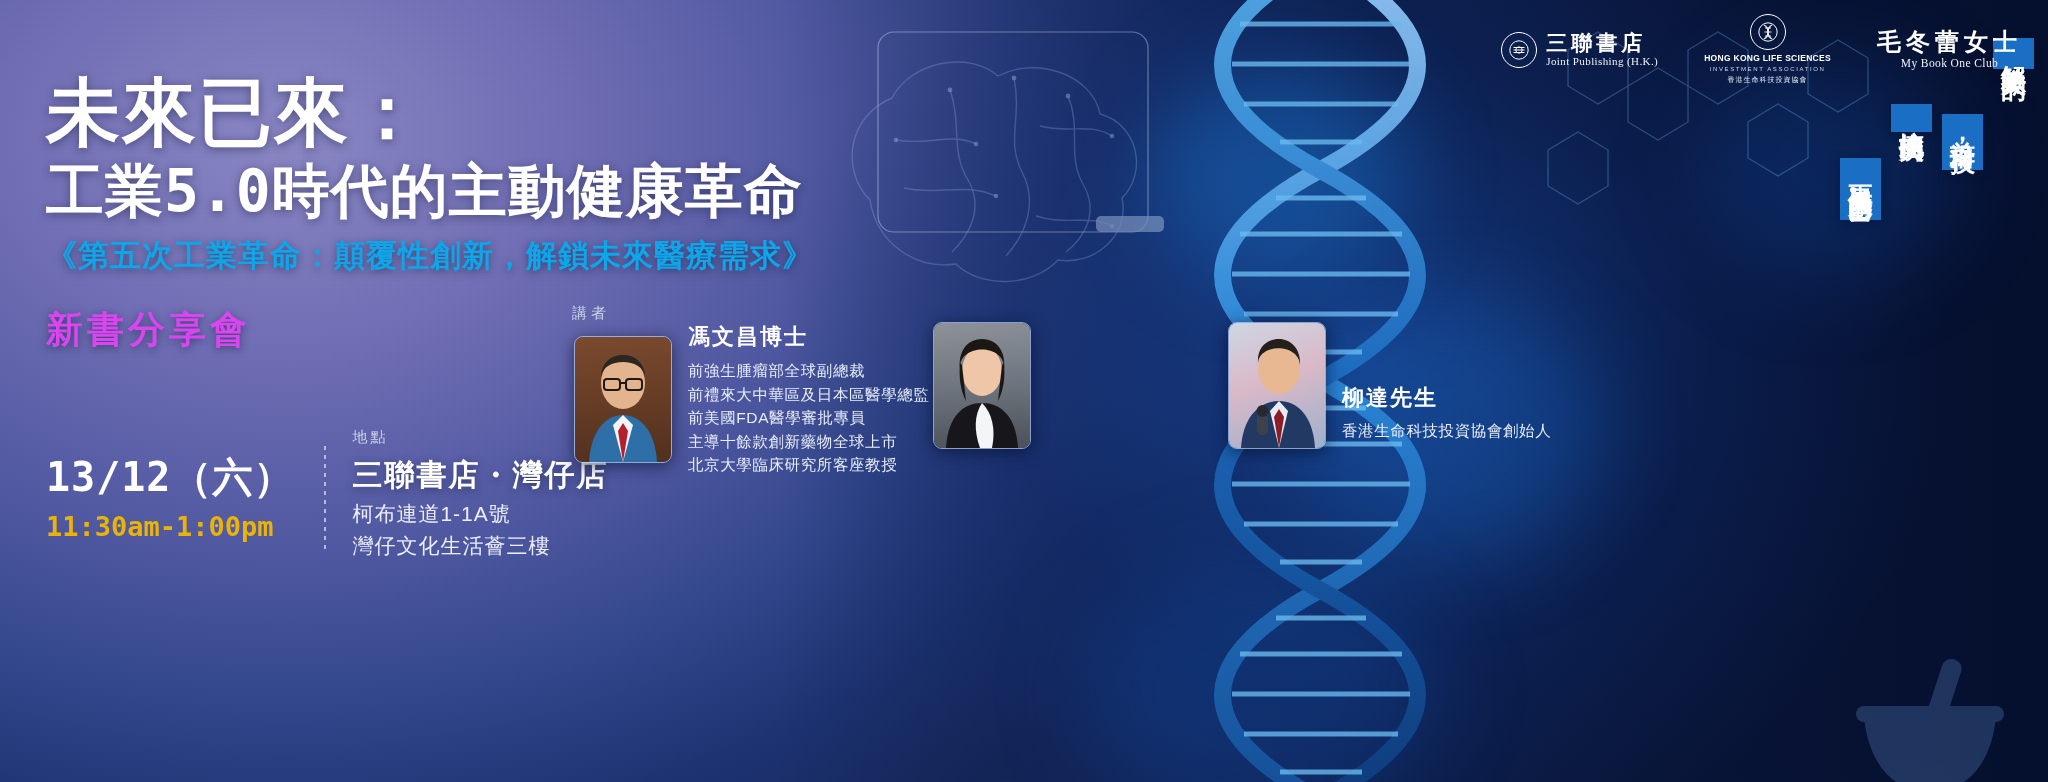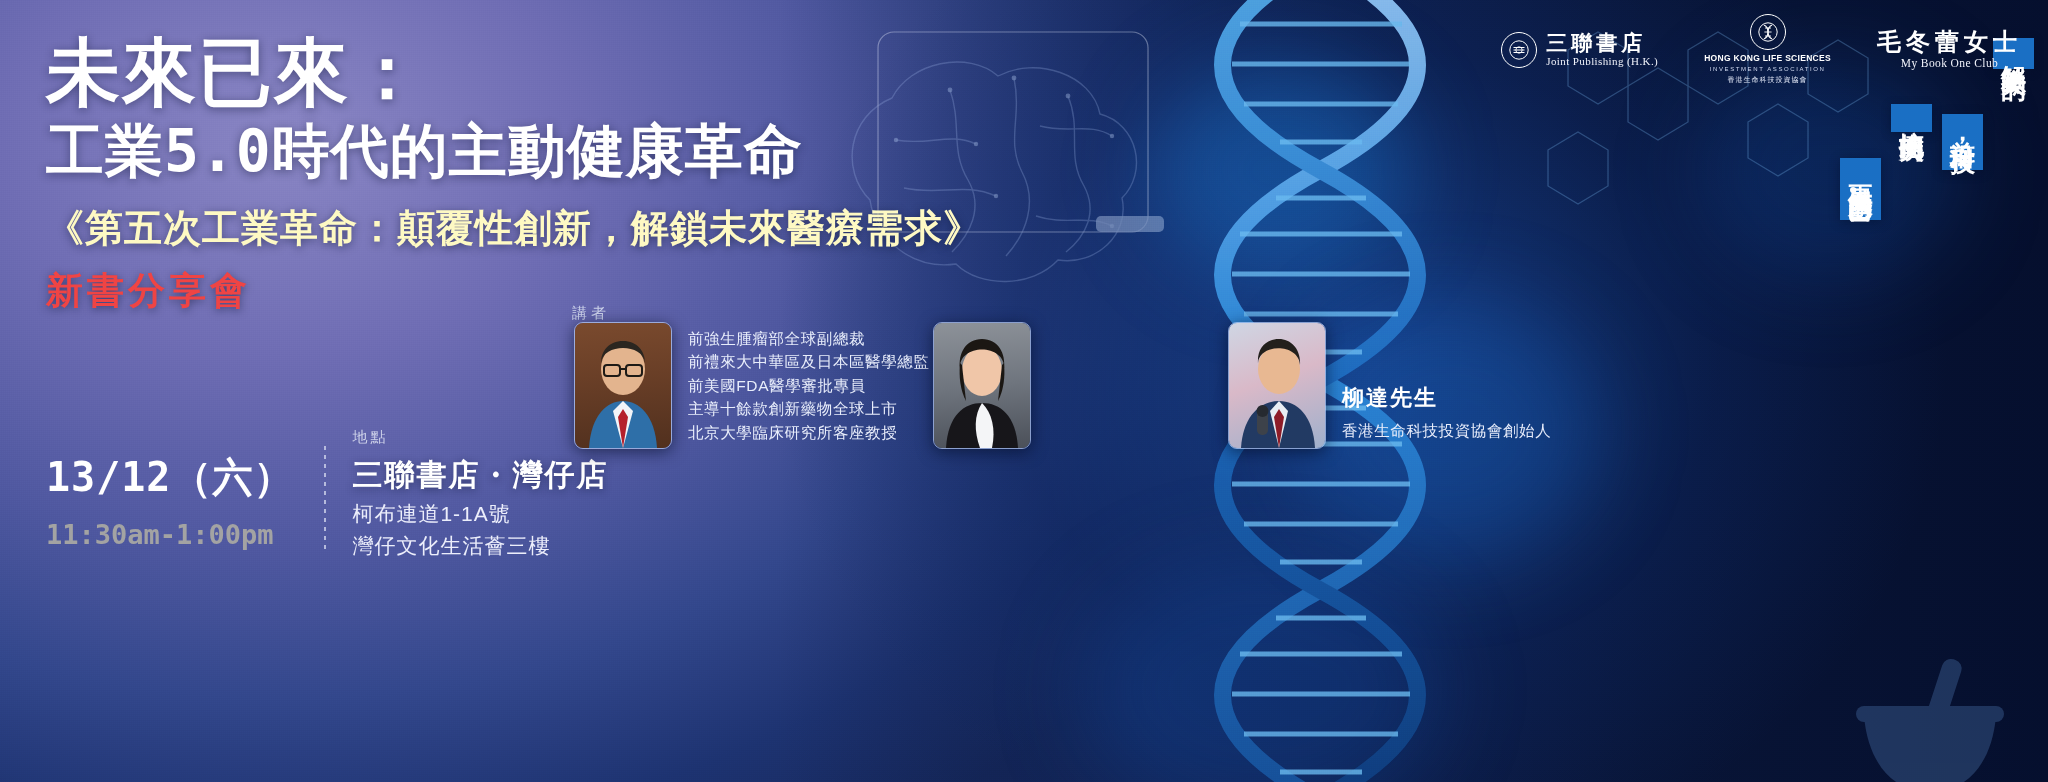--- a/index.html
+++ b/index.html
@@ -116,59 +116,60 @@
     left: 46px; top: 34px;
     z-index: 30;
   }
   .title-pixel {
     font-family: "DejaVu Sans Mono", "Liberation Mono", monospace;
     font-weight: 700;
     color: #ffffff;
     letter-spacing: 2px;
     line-height: 1.04;
     text-shadow: 0 2px 10px rgba(10,18,48,0.45);
+    margin-top: 40px;
   }
   .title-l1 { font-size: 74px; }
   .title-l2 { font-size: 58px; margin-top: 10px; letter-spacing: 1px; }
 
   .book-title {
-    margin-top: 22px;
-    font-size: 38px;
+    margin-top: 14px;
+    font-size: 31px;
     font-weight: 700;
-    color: #fef9c3;
+    color: #0ea5e9;
     letter-spacing: 1px;
     text-shadow: 0 2px 8px rgba(10,18,48,0.5);
   }
   .event-type {
-    margin-top: 12px;
+    margin-top: 28px;
     font-size: 37px;
     font-weight: 700;
-    color: #ef4444;
+    color: #d946ef;
     letter-spacing: 4px;
     text-shadow: 0 2px 8px rgba(10,18,48,0.5);
   }
 
   
   .info-row {
     position: absolute;
     left: 46px; top: 428px;
     display: flex;
     align-items: flex-start;
     z-index: 30;
   }
   .date-col { padding-top: 26px; }
   .date-big {
     font-family: "DejaVu Sans Mono", "Liberation Mono", monospace;
     font-size: 40px; font-weight: 700; color: #ffffff;
     letter-spacing: 1px; line-height: 1.18;
   }
   .date-time {
     font-family: "DejaVu Sans Mono", "Liberation Mono", monospace;
-    font-size: 27px; font-weight: 700; color: #a3a3a3;
-    letter-spacing: 0px; margin-top: 18px;
+    font-size: 27px; font-weight: 700; color: #eab308;
+    letter-spacing: 0px; margin-top: 10px;
   }
   .dotted-sep {
     width: 2px;
     align-self: stretch;
     margin: 18px 26px 6px 30px;
     background-image: linear-gradient(#c7cbe6 48%, rgba(0,0,0,0) 0%);
     background-size: 2px 9px;
     background-repeat: repeat-y;
     opacity: 0.85;
   }
@@ -440,20 +441,21 @@
           <path d="M26 40 C28 20 68 20 70 40 C70 28 62 18 48 18 C34 18 26 28 26 40 Z" fill="#2b2620"></path>
           <rect x="29" y="42" width="16" height="11" rx="3" fill="none" stroke="#1d1a16" stroke-width="2"></rect>
           <rect x="51" y="42" width="16" height="11" rx="3" fill="none" stroke="#1d1a16" stroke-width="2"></rect>
           <line x1="45" y1="46" x2="51" y2="46" stroke="#1d1a16" stroke-width="2"></line>
           <path d="M14 125 C16 92 32 78 48 78 C64 78 80 92 82 125 Z" fill="#2e6fa8"></path>
           <path d="M48 78 L38 88 L48 125 L58 88 Z" fill="#f2f4f8"></path>
           <path d="M48 86 L43 94 L48 125 L53 94 Z" fill="#b5202c"></path>
         </svg>
       </div>
       <div class="bio">
+        <div class="bio-name">馮文昌博士</div>
         <div class="bio-line">前強生腫瘤部全球副總裁</div>
         <div class="bio-line">前禮來大中華區及日本區醫學總監</div>
         <div class="bio-line">前美國FDA醫學審批專員</div>
         <div class="bio-line">主導十餘款創新藥物全球上市</div>
         <div class="bio-line">北京大學臨床研究所客座教授</div>
       </div>
     </div>
 
     <div class="speaker sp2">
       <div class="portrait">

